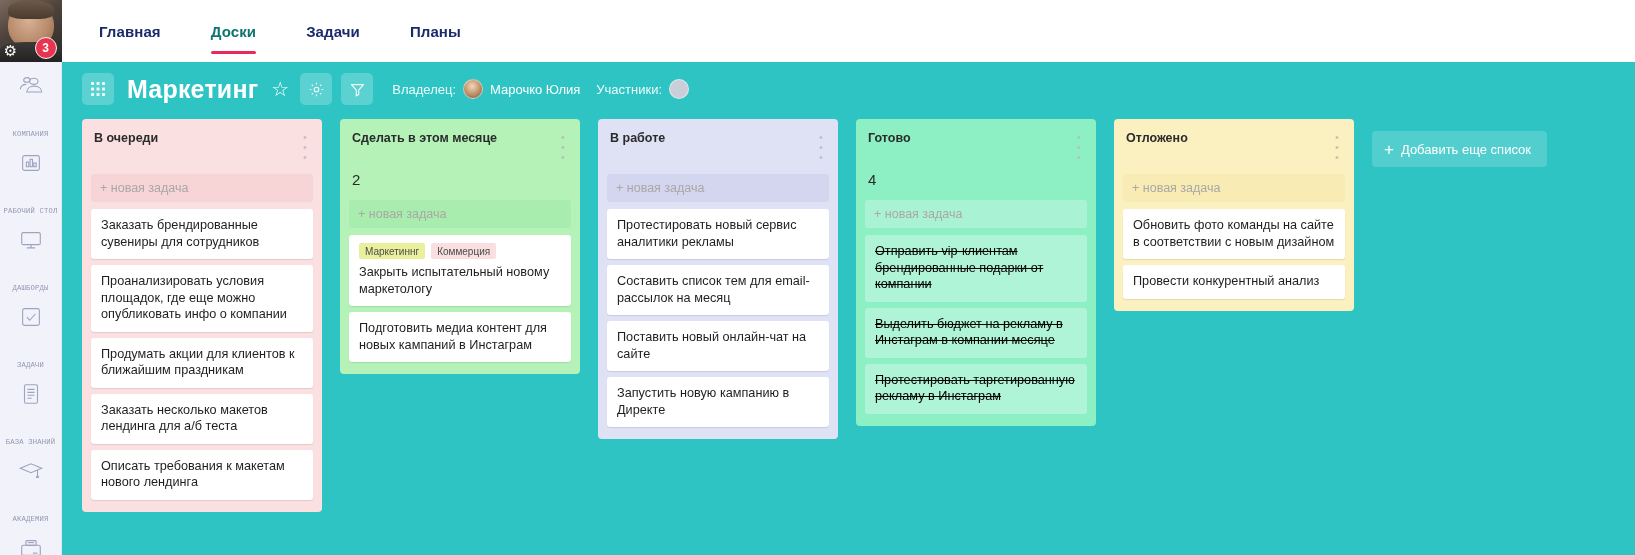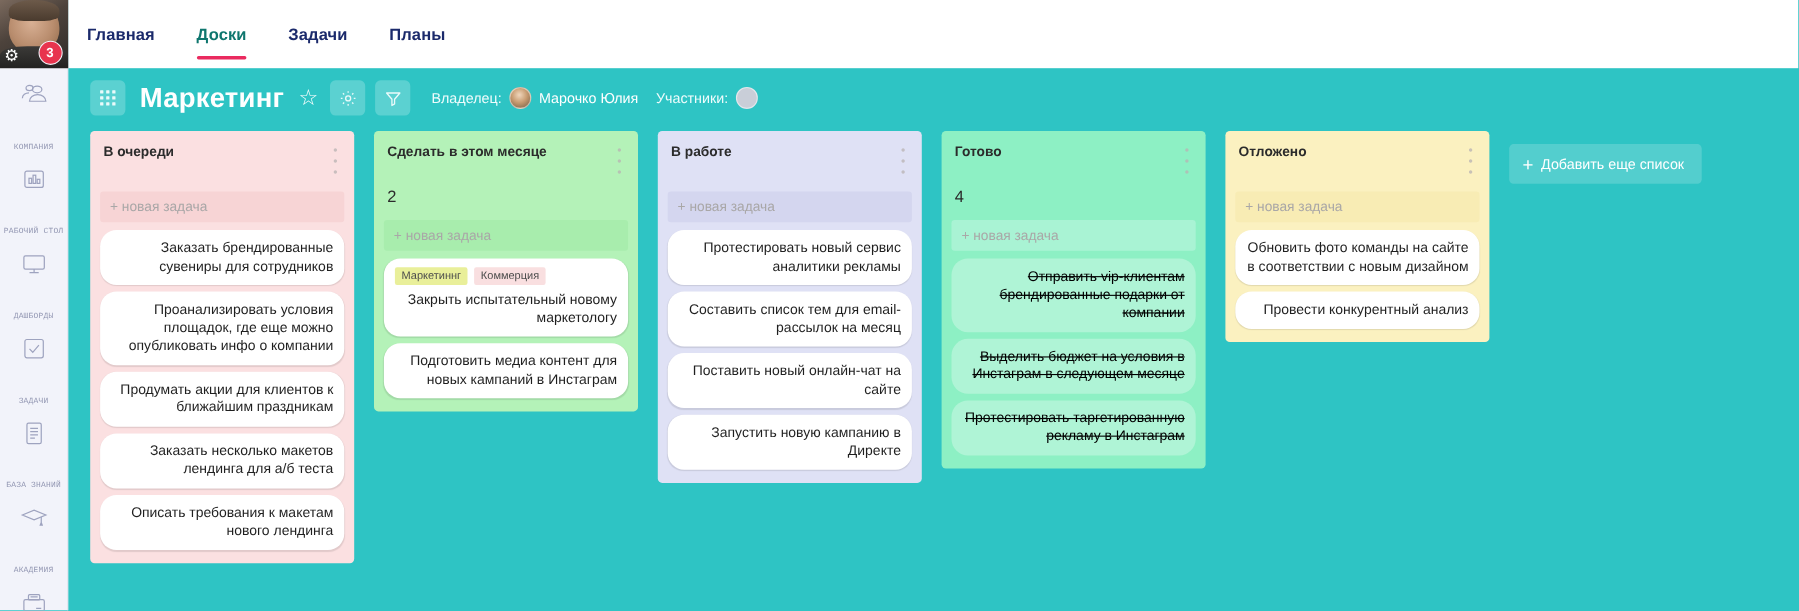--- a/index.html
+++ b/index.html
@@ -65,21 +65,21 @@
     text-align: center; line-height: 9px; text-transform: uppercase;
     font-family: Liberation Mono, monospace;
     margin-top: 28px;
   }
 
   
   .right { flex: 1 1 auto; display: flex; flex-direction: column; min-width: 0; }
 
   .topnav {
     height: 62px; background: #ffffff; flex: 0 0 62px;
-    display: flex; align-items: center; gap: 4px;
+    display: flex; align-items: center; padding-left: 20px; gap: 16px;
     position: relative;
   }
   .topnav-item {
     position: relative; height: 62px; display: flex; align-items: center;
     padding: 0 17px; font-size: 15px; font-weight: bold; color: #1b2a6b;
     cursor: pointer; letter-spacing: .1px;
   }
   .topnav-item.active { color: #0f766e; }
   .topnav-item.active::after {
     content: ""; position: absolute; left: 17px; right: 17px; bottom: 8px;
@@ -143,25 +143,24 @@
   .col-dots span { display: block; }
   .col-count {
     font-size: 15px; color: #2b2b2b; padding: 10px 12px 0 12px; line-height: 16px;
   }
   .newtask {
     margin: 12px 9px 0 9px; padding: 7px 9px;
     font-size: 12.5px; color: #a9a7a7; border-radius: 3px; cursor: text;
   }
   .cards { padding: 7px 9px 0 9px; display: flex; flex-direction: column; gap: 6px; }
   .card {
-    background: #ffffff; border-radius: 15px; padding: 8px 10px 9px 10px;
+    background: #ffffff; border-radius: 3px; padding: 8px 10px 9px 10px;
     font-size: 12.7px; line-height: 16.5px; color: #1f1f1f;
     box-shadow: 0 1px 1px rgba(0,0,0,.10);
     cursor: pointer;
-    text-align: right;
   }
   .card.done {
     background: rgba(255,255,255,0.30);
     color: #000000; text-decoration: line-through;
     box-shadow: none;
   }
   .tags { display: flex; gap: 6px; margin-bottom: 5px; flex-wrap: wrap; }
   .tag {
     font-size: 10px; padding: 2.5px 6px; border-radius: 2px; line-height: 11px;
     color: #4c4c4c; white-space: nowrap;
@@ -412,21 +411,21 @@
               <span>•</span>
             </div>
           </div>
           <div class="col-count">4</div>
           <div class="newtask">+ новая задача</div>
           <div class="cards">
             <div class="card done">
               <div>Отправить vip-клиентам брендированные подарки от компании</div>
             </div>
             <div class="card done">
-              <div>Выделить бюджет на условия в Инстаграм в следующем месяце</div>
+              <div>Выделить бюджет на рекламу в Инстаграм в компании месяце</div>
             </div>
             <div class="card done">
               <div>Протестировать таргетированную рекламу в Инстаграм</div>
             </div>
           </div>
         </div>
         <div class="column col-yellow">
           <div class="col-head">
             <div class="col-title">Отложено</div>
             <div class="col-dots">

